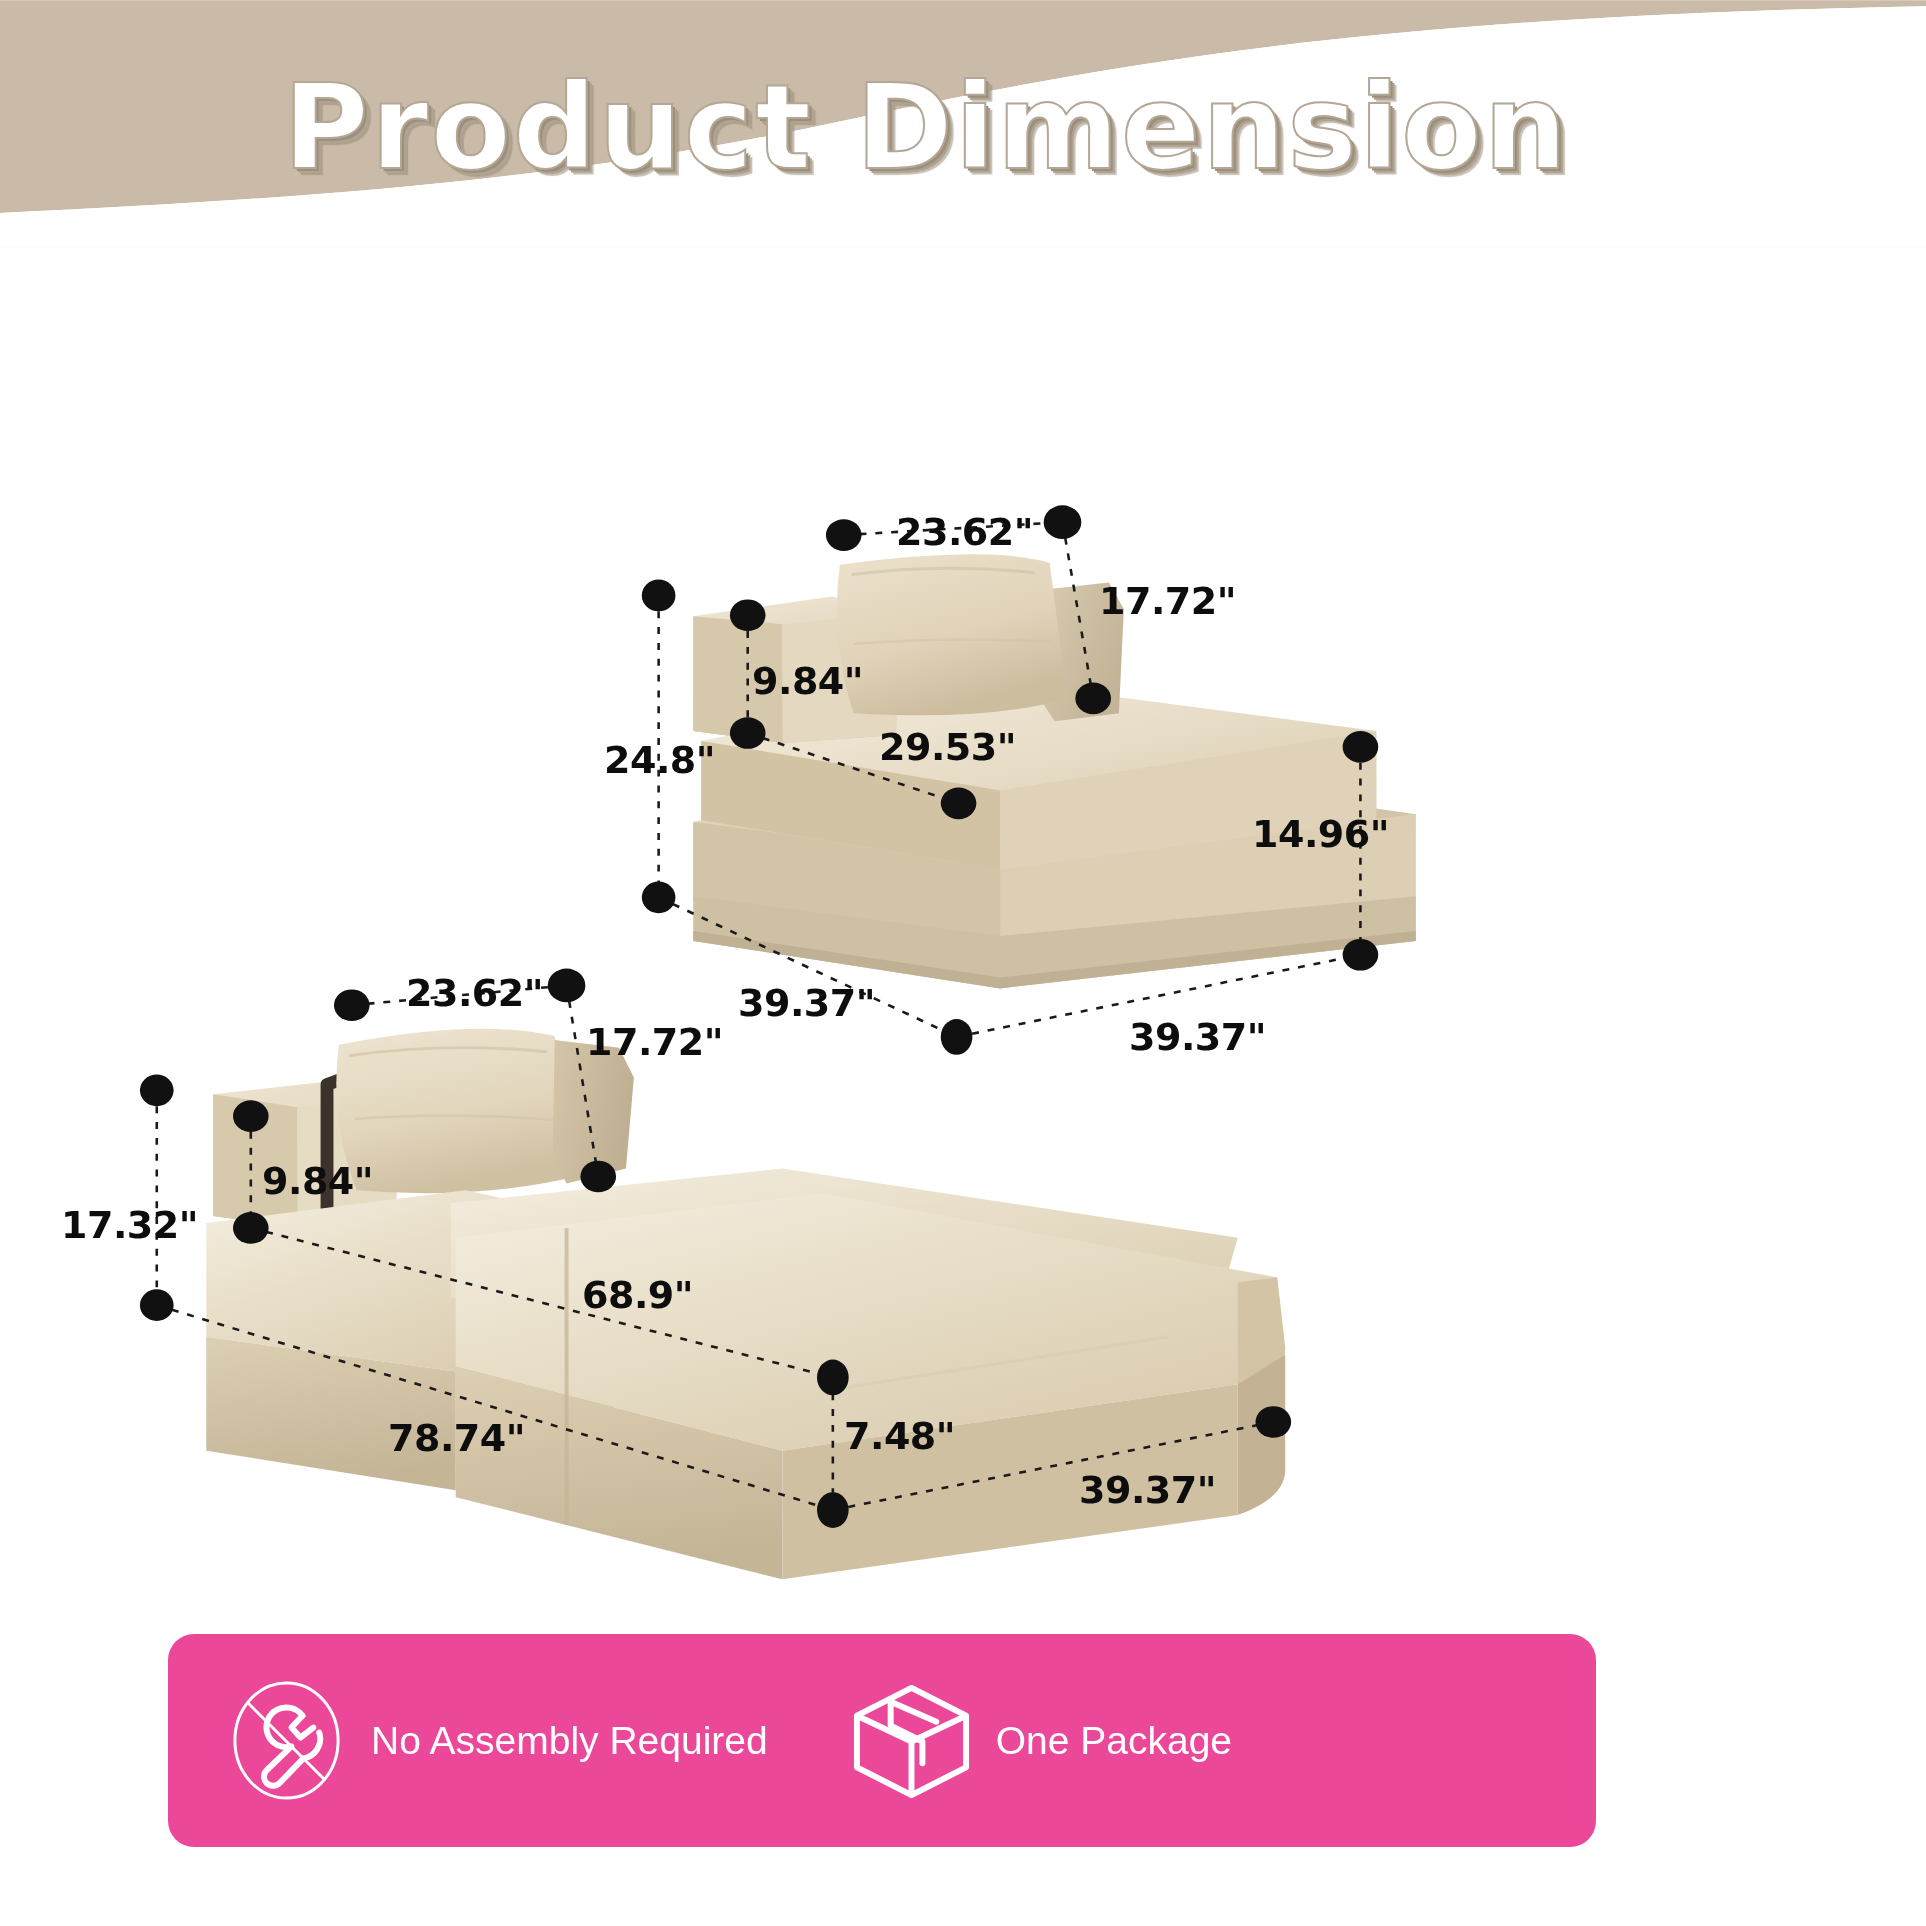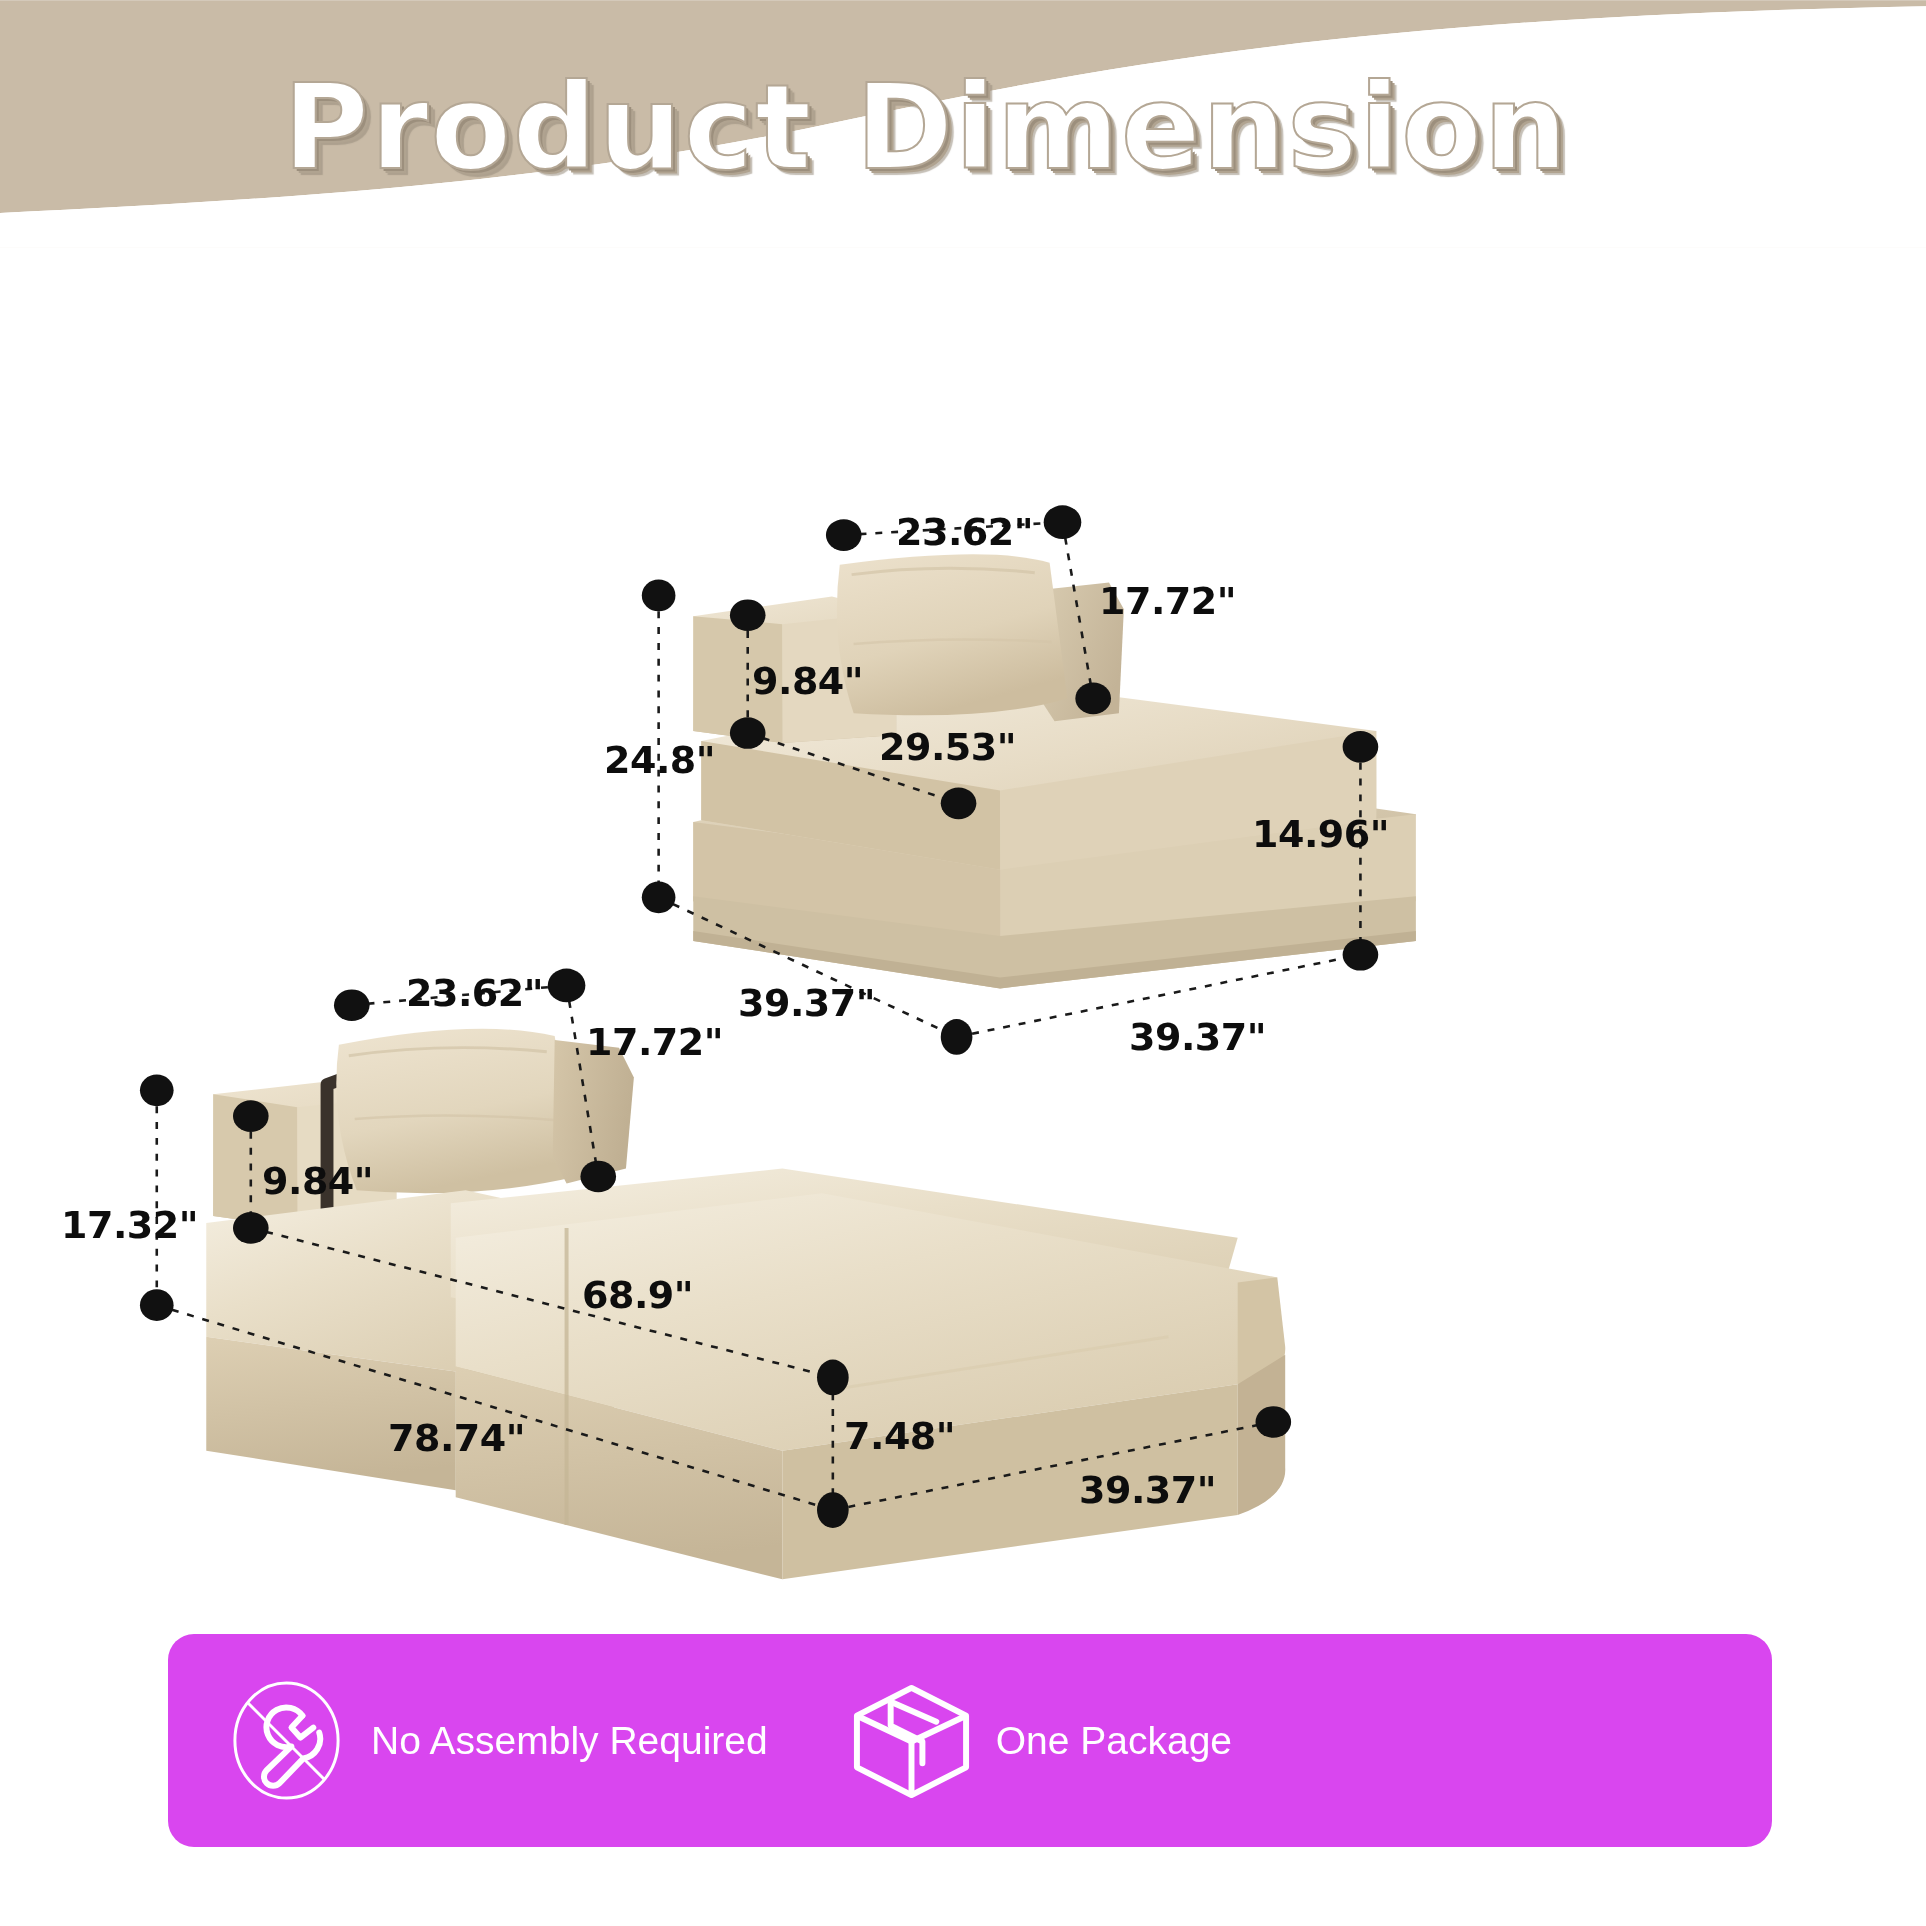--- a/index.html
+++ b/index.html
@@ -48,22 +48,22 @@
     z-index:40;
   }
 
   
   .overlay { position:absolute; left:0; top:0; pointer-events:none; z-index:30; }
 
   
   #feature-bar {
     position:absolute;
     left:168px; top:1634px;
-    width:1604px; height:213px;
-    background:#d946ef;
+    width:1428px; height:213px;
+    background:#ec4899;
     border-radius:26px;
     display:flex;
     align-items:center;
     z-index:10;
   }
   .feature {
     display:flex; align-items:center;
     height:100%;
   }
   .feature-icon { flex:0 0 auto; display:flex; align-items:center; justify-content:center; }

